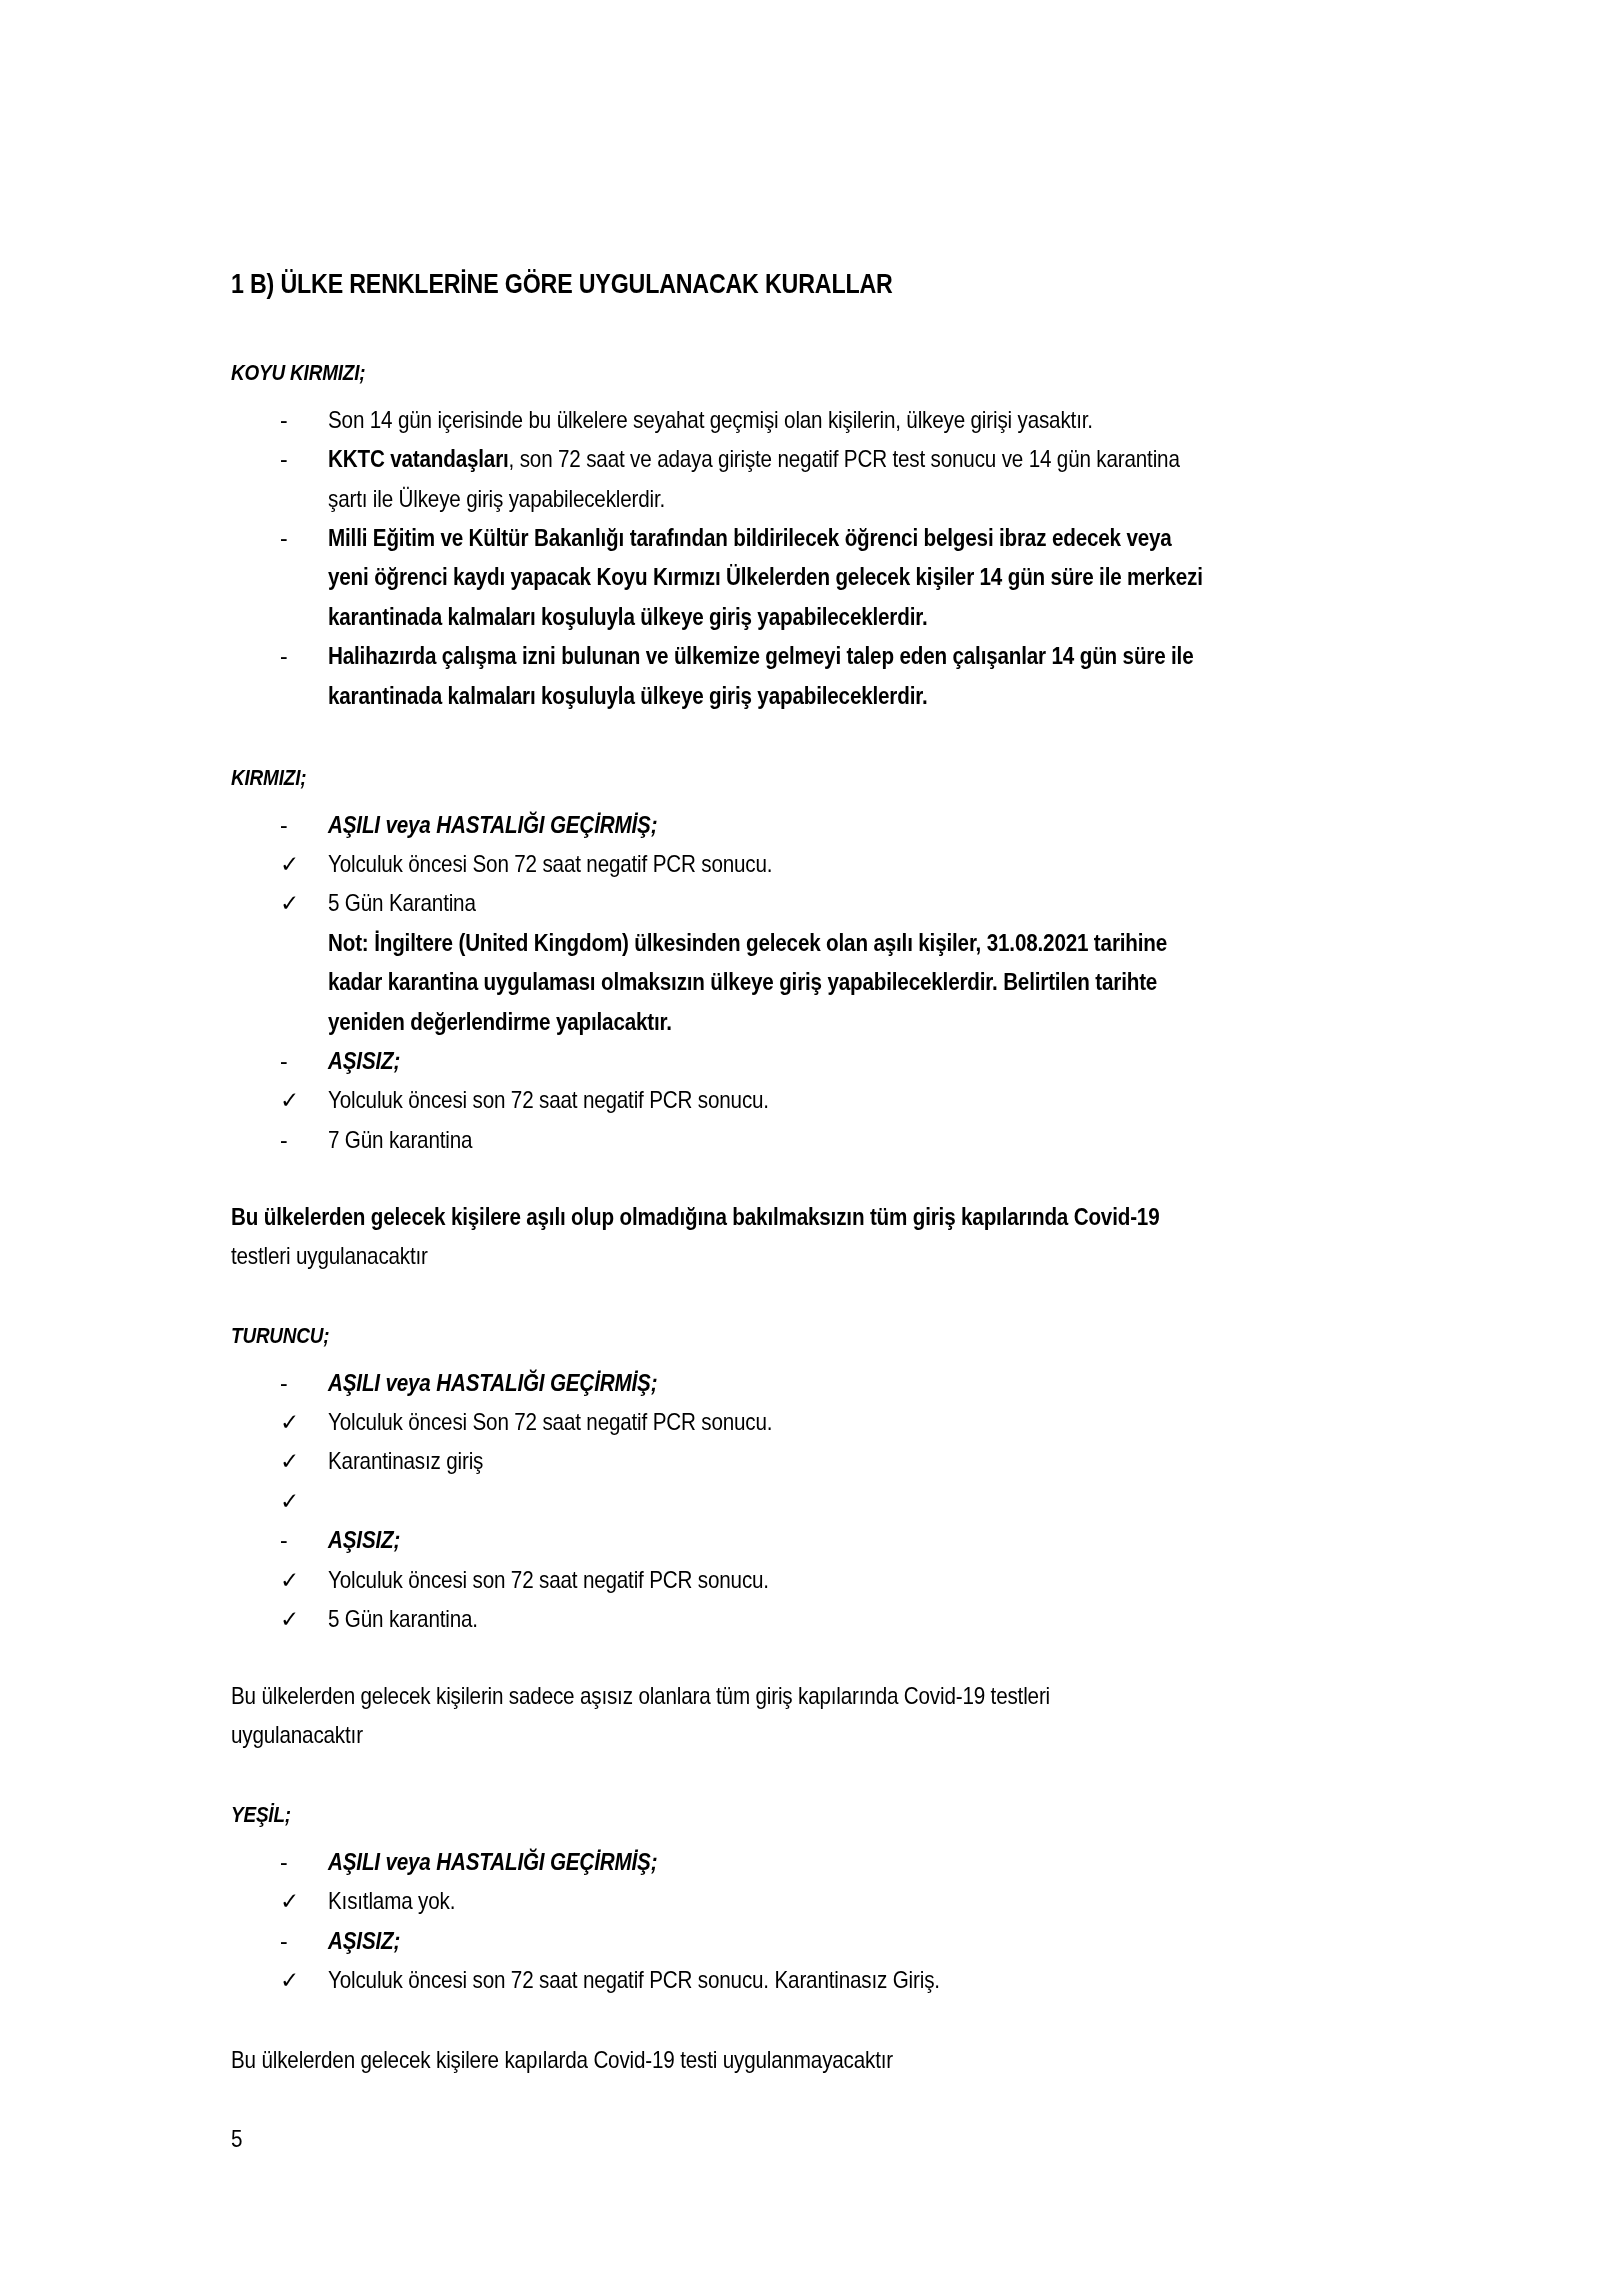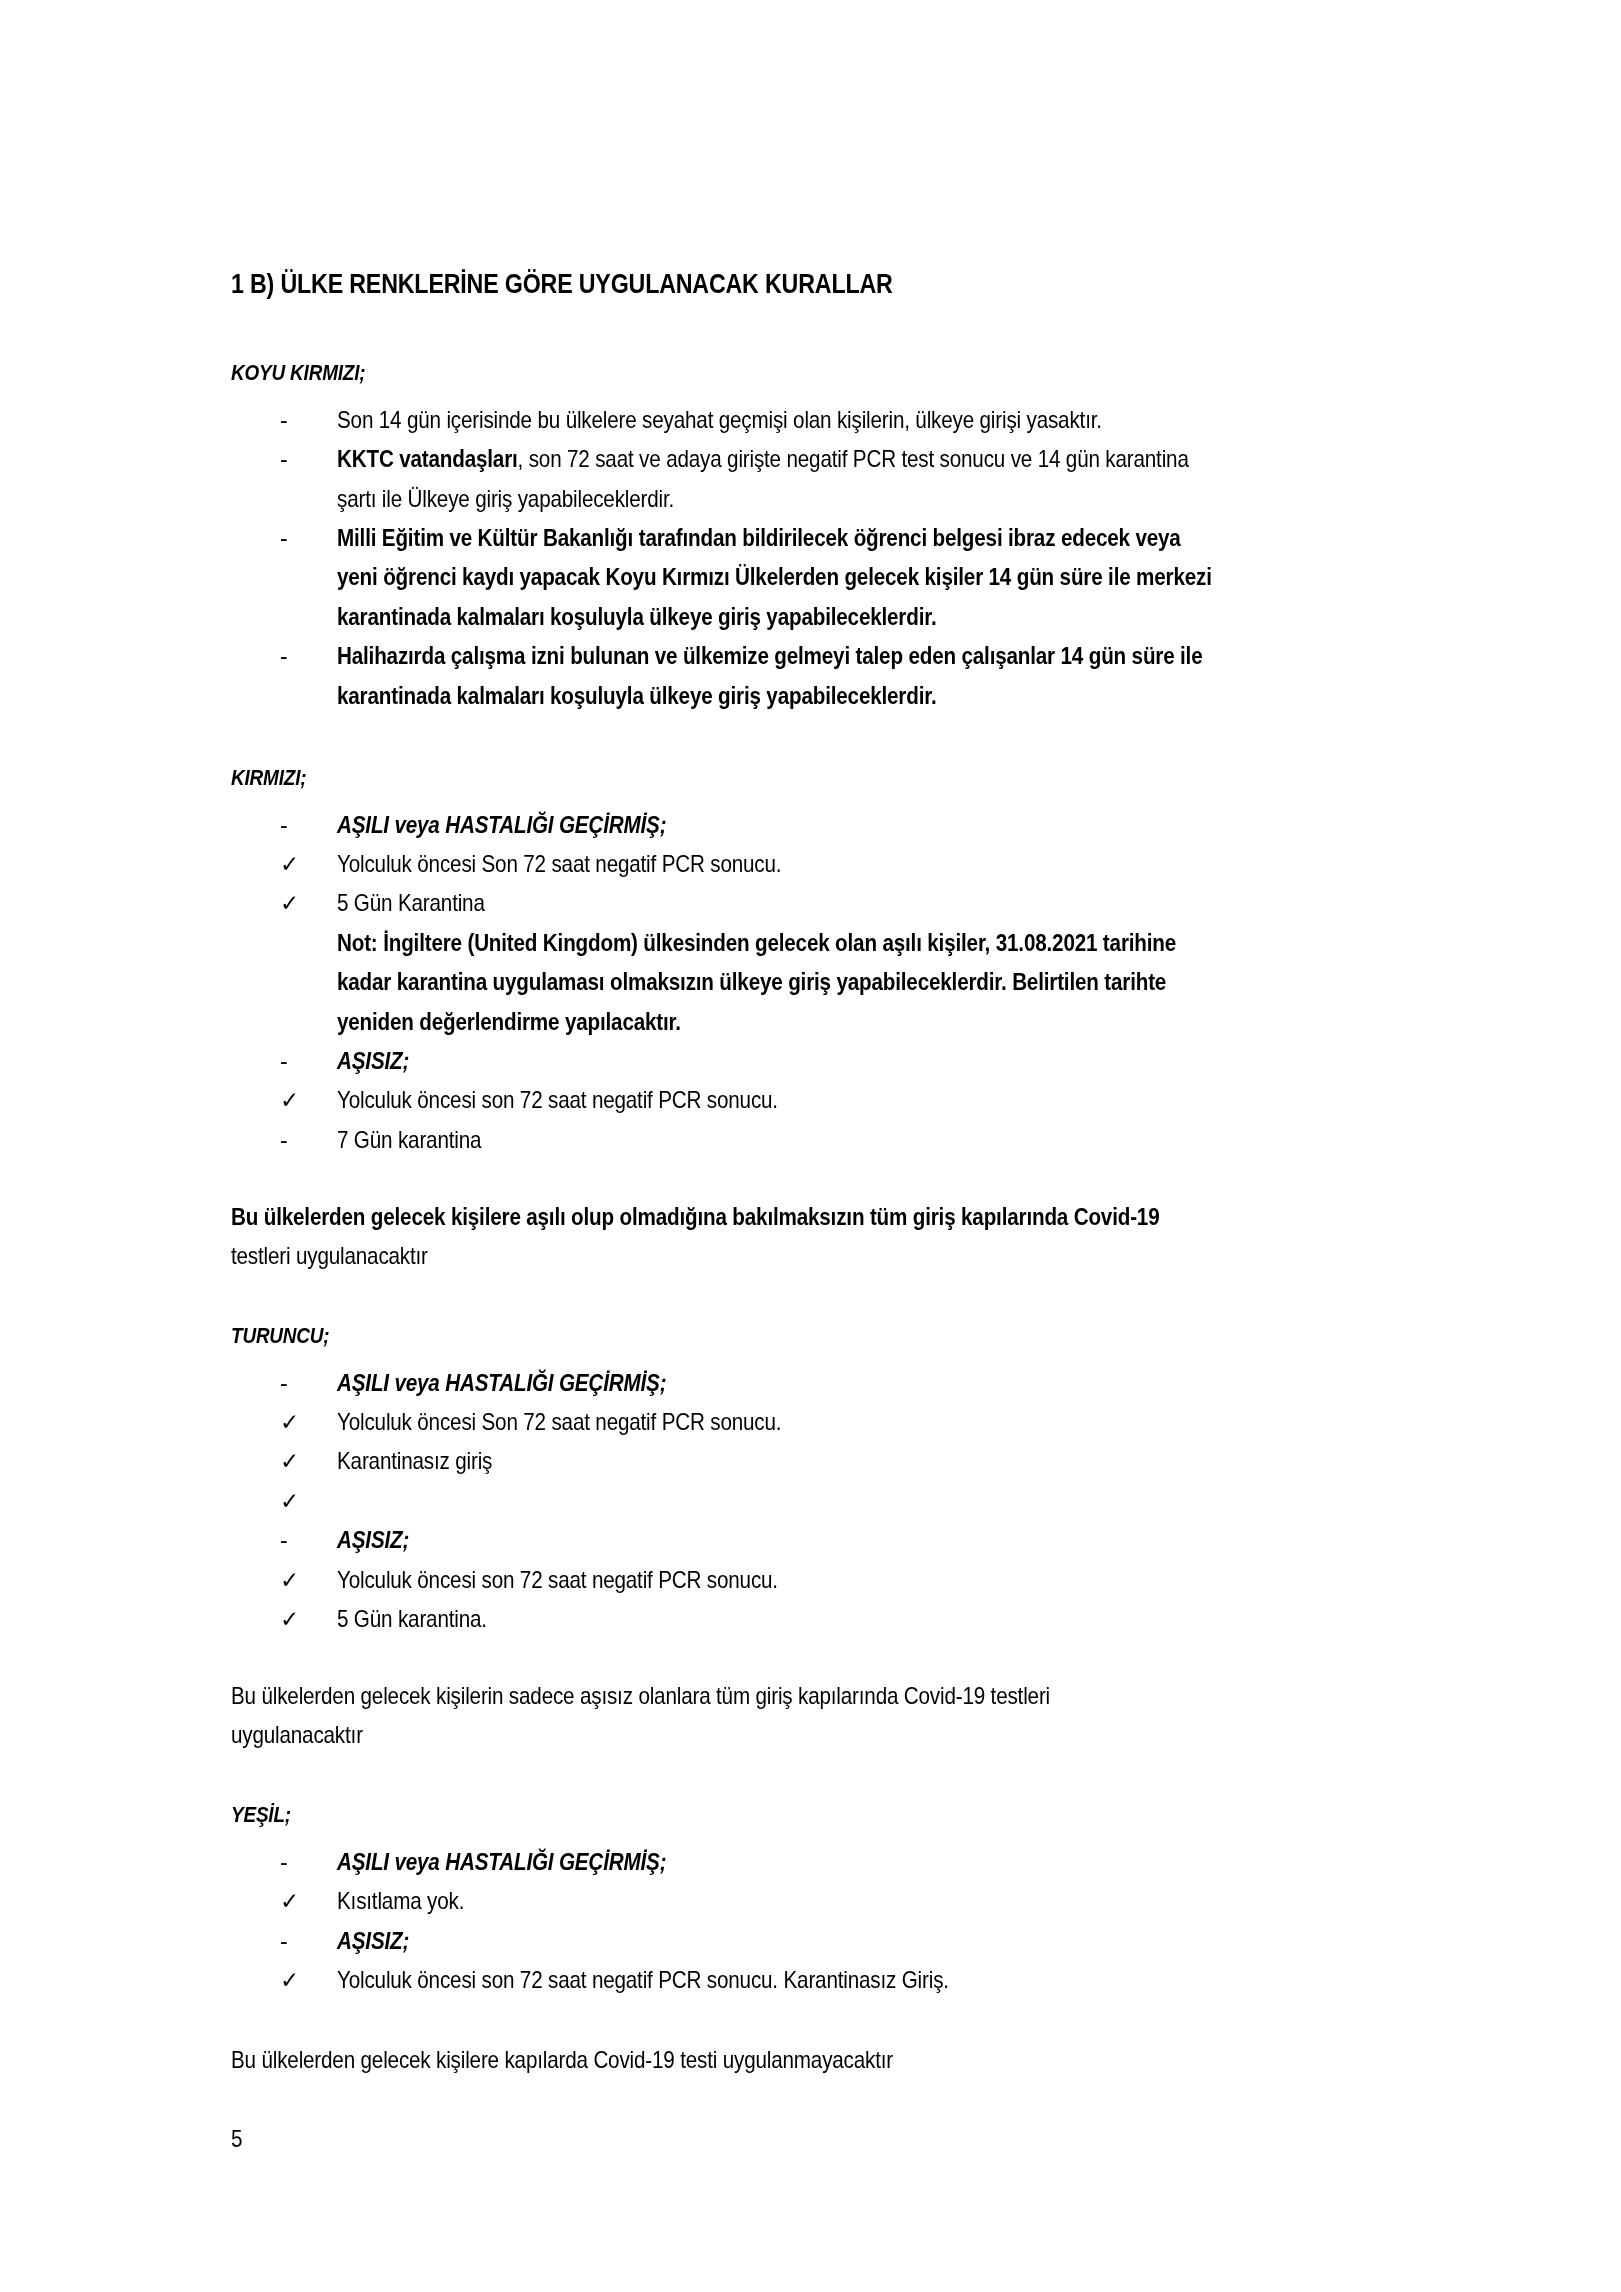--- a/index.html
+++ b/index.html
@@ -15,21 +15,21 @@
       letter-spacing: -0.2px;
       transform-origin: left center;
       margin-left: 36px;
     }
     .t { display: inline-block; transform: scaleX(0.86); transform-origin: left center; }
     .heading { left: 195px; font-size: 27px; font-weight: bold; }
     .section { left: 195px; font-size: 22px; font-weight: bold; font-style: italic; }
     .sub { font-weight: bold; font-style: italic; }
     .bold { font-weight: bold; }
     .marker { position: absolute; left: 244px; font-size: 23px; }
-    .txt { position: absolute; left: 301px; }
+    .txt { position: absolute; left: 292px; }
     .plain { left: 195px; }
     .pagenum { left: 195px; }
   </style>
 </head>
 <body>
 
 <div class="page">
 
   <div class="ln heading" style="top:269px;"><span class="t">1 B) ÜLKE RENKLERİNE GÖRE UYGULANACAK KURALLAR</span></div>
 

